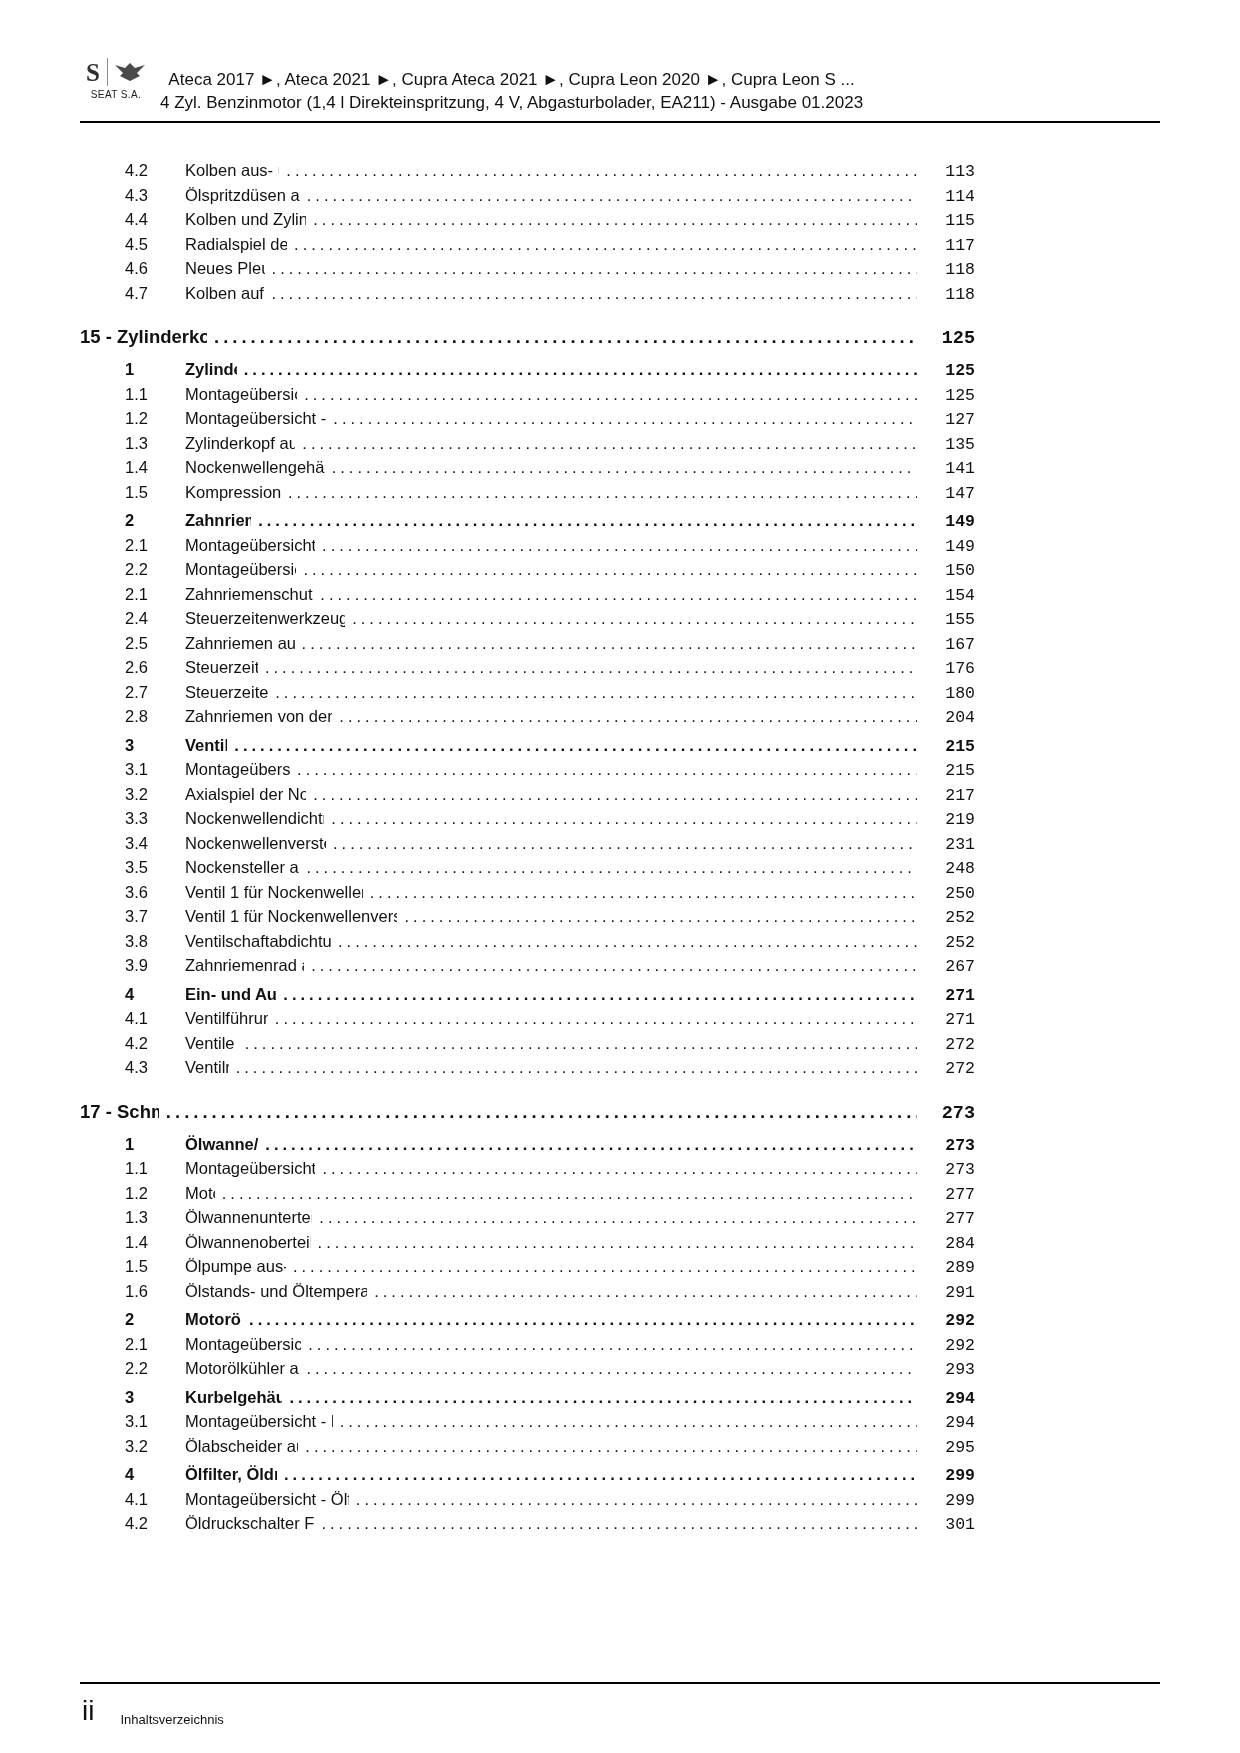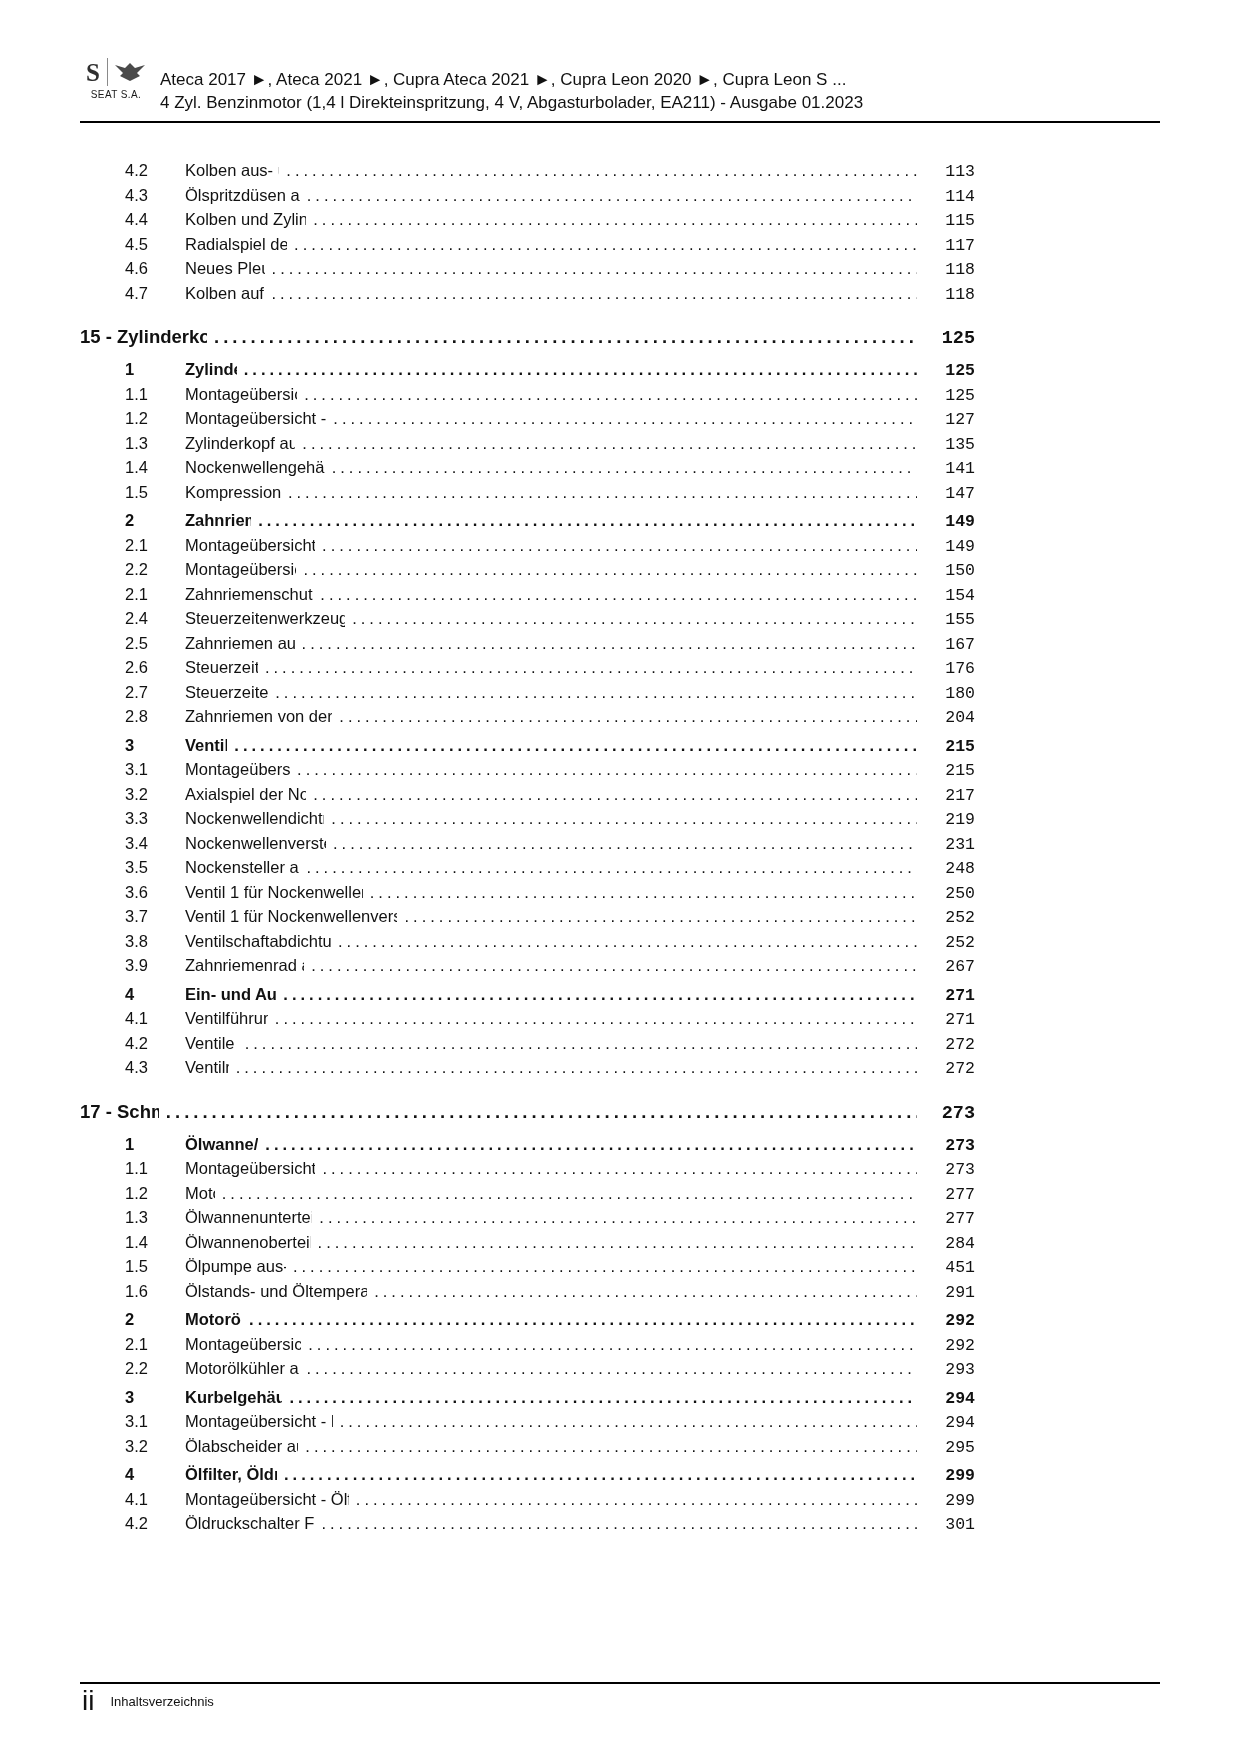--- a/index.html
+++ b/index.html
@@ -17,21 +17,21 @@
   .header { display:flex; align-items:flex-start; }
   .logo { margin-left:6px; width:60px; text-align:center; margin-top:1px; flex:0 0 auto; }
   .logo-marks { display:flex; align-items:center; justify-content:center; gap:7px; height:32px; }
   .logo-s {
     font-family:"Liberation Serif", serif;
     font-size:25px; font-weight:bold; color:#2f2f2f; line-height:1;
   }
   .logo-divider { width:1px; height:28px; background:#8a8a8a; }
   .logo-emblem svg { display:block; }
   .logo-brand { font-size:10px; letter-spacing:0.4px; margin-top:1px; color:#1a1a1a; white-space:nowrap; }
-  .header-text { margin-left:14px; padding-top:13px; font-size:17px; line-height:23px; white-space:nowrap; }
+  .header-text { margin-left:14px; padding-top:13px; font-size:17px; line-height:23px; white-space:nowrap;text-align:center; }
 
   .rule { border-top:2px solid #000; }
   .header-rule { margin-top:7px; }
 
   
   .toc { width:895px; margin-top:36px; }
   .toc-row {
     display:flex; align-items:baseline;
     padding-left:45px;
     font-size:16.5px; line-height:23.5px;
@@ -46,21 +46,21 @@
   .toc-row .col-page { flex:0 0 56px; text-align:right; white-space:nowrap;font-family:Liberation Mono, monospace; }
 
   .level-section { font-weight:bold; margin-top:4px; }
   .level-chapter {
     font-weight:bold; font-size:18.5px; line-height:26px;
     padding-left:0; margin-top:18px; margin-bottom:6px;
   }
 
   
   .footer { position:absolute; left:80px; right:80px; top:1682px; }
-  .footer-row { display:flex; align-items:center; gap:16px; padding-top:1px; padding-left:2px; }
+  .footer-row { display:flex; align-items:flex-end; gap:26px; padding-top:11px; padding-left:2px; }
   .footer-page { font-size:28px; line-height:32px; }
   .footer-label { font-size:13px; }
 </style>
 </head>
 <body>
 
 <div class="page">
 
   <header class="header">
     <div class="logo">
@@ -333,21 +333,21 @@
       <div class="toc-row level-entry">
     <span class="col-num">1.4</span>
     <span class="col-title">Ölwannenoberteil aus- und einbauen</span>
     <span class="leader"></span>
     <span class="col-page">284</span>
   </div>
       <div class="toc-row level-entry">
     <span class="col-num">1.5</span>
     <span class="col-title">Ölpumpe aus- und einbauen</span>
     <span class="leader"></span>
-    <span class="col-page">451</span>
+    <span class="col-page">289</span>
   </div>
       <div class="toc-row level-entry">
     <span class="col-num">1.6</span>
     <span class="col-title">Ölstands- und Öltemperaturgeber G266 aus- und einbauen</span>
     <span class="leader"></span>
     <span class="col-page">291</span>
   </div>
       <div class="toc-row level-section">
     <span class="col-num">2</span>
     <span class="col-title">Motorölkühler</span>

